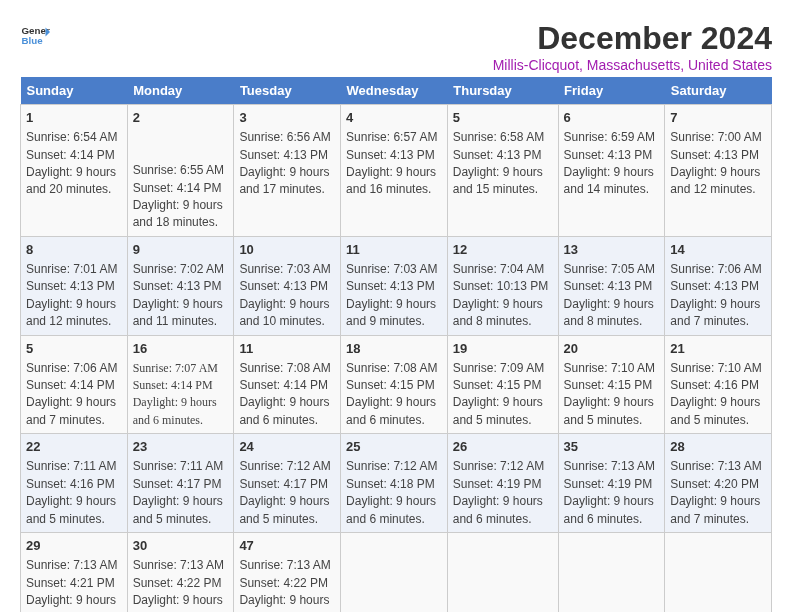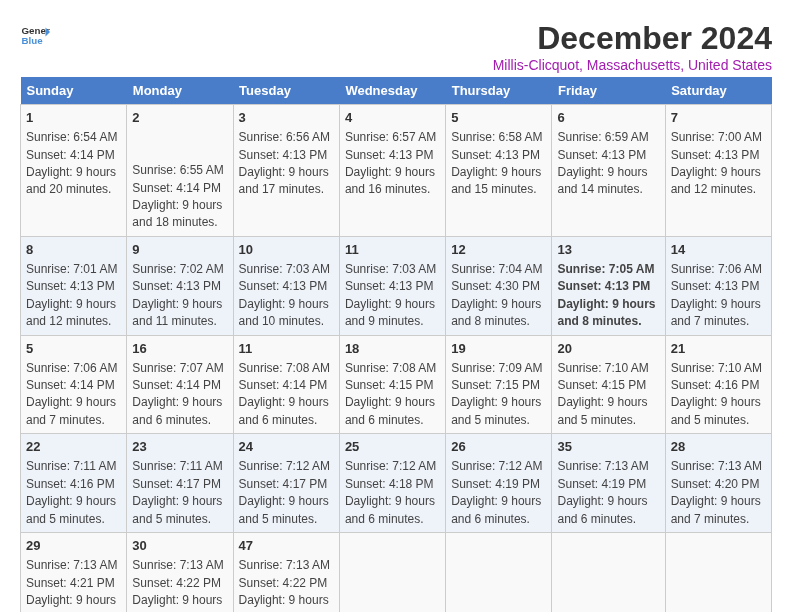--- a/index.html
+++ b/index.html
@@ -184,27 +184,27 @@
         <td>
           <span class="day-num">11</span>
           <div class="day-info" style="white-space: pre-line;">Sunrise: 7:03 AM
 Sunset: 4:13 PM
 Daylight: 9 hours
 and 9 minutes.</div>
         </td>
         <td>
           <span class="day-num">12</span>
           <div class="day-info" style="white-space: pre-line;">Sunrise: 7:04 AM
-Sunset: 4:30 PM
+Sunset: 10:13 PM
 Daylight: 9 hours
 and 8 minutes.</div>
         </td>
         <td>
           <span class="day-num">13</span>
-          <div class="day-info" style="white-space: pre-line; font-weight: bold;">Sunrise: 7:05 AM
+          <div class="day-info" style="white-space: pre-line;">Sunrise: 7:05 AM
 Sunset: 4:13 PM
 Daylight: 9 hours
 and 8 minutes.</div>
         </td>
         <td>
           <span class="day-num">14</span>
           <div class="day-info" style="white-space: pre-line;">Sunrise: 7:06 AM
 Sunset: 4:13 PM
 Daylight: 9 hours
 and 7 minutes.</div>
@@ -213,21 +213,21 @@
       <tr>
         <td>
           <span class="day-num">5</span>
           <div class="day-info" style="white-space: pre-line;">Sunrise: 7:06 AM
 Sunset: 4:14 PM
 Daylight: 9 hours
 and 7 minutes.</div>
         </td>
         <td>
           <span class="day-num">16</span>
-          <div class="day-info" style="white-space: pre-line;">Sunrise: 7:07 AM
+          <div class="day-info" style="white-space: pre-line; font-family: Liberation Serif, serif;">Sunrise: 7:07 AM
 Sunset: 4:14 PM
 Daylight: 9 hours
 and 6 minutes.</div>
         </td>
         <td>
           <span class="day-num">11</span>
           <div class="day-info" style="white-space: pre-line;">Sunrise: 7:08 AM
 Sunset: 4:14 PM
 Daylight: 9 hours
 and 6 minutes.</div>
@@ -235,21 +235,21 @@
         <td>
           <span class="day-num">18</span>
           <div class="day-info" style="white-space: pre-line;">Sunrise: 7:08 AM
 Sunset: 4:15 PM
 Daylight: 9 hours
 and 6 minutes.</div>
         </td>
         <td>
           <span class="day-num">19</span>
           <div class="day-info" style="white-space: pre-line;">Sunrise: 7:09 AM
-Sunset: 7:15 PM
+Sunset: 4:15 PM
 Daylight: 9 hours
 and 5 minutes.</div>
         </td>
         <td>
           <span class="day-num">20</span>
           <div class="day-info" style="white-space: pre-line;">Sunrise: 7:10 AM
 Sunset: 4:15 PM
 Daylight: 9 hours
 and 5 minutes.</div>
         </td>

